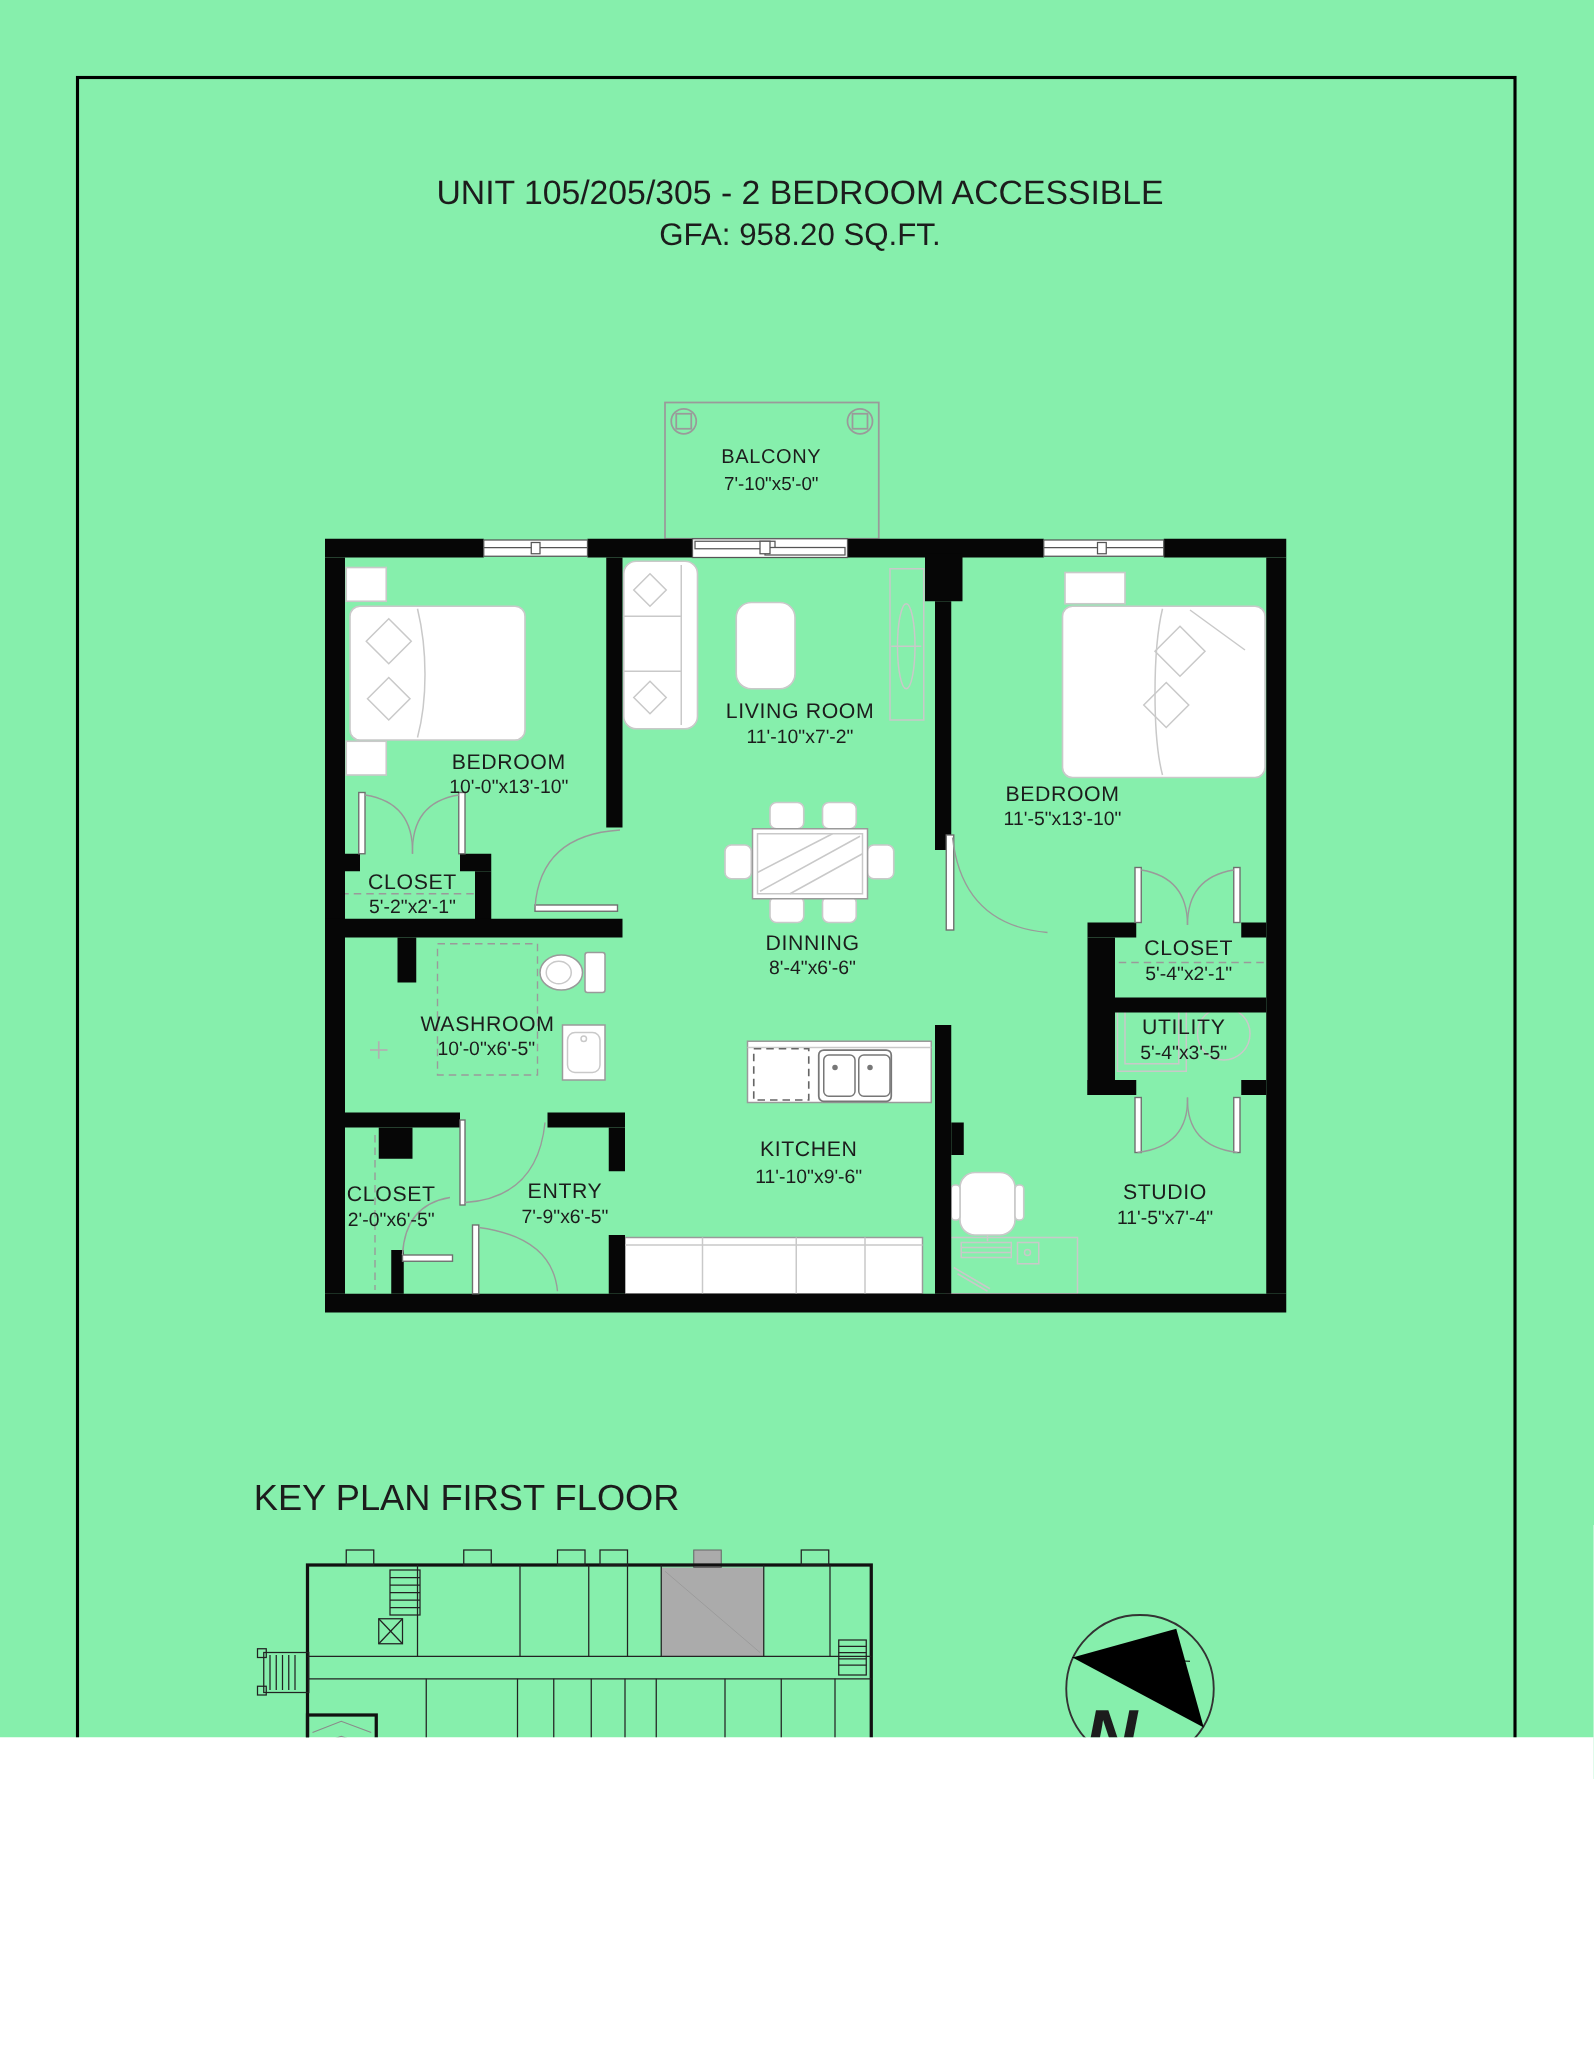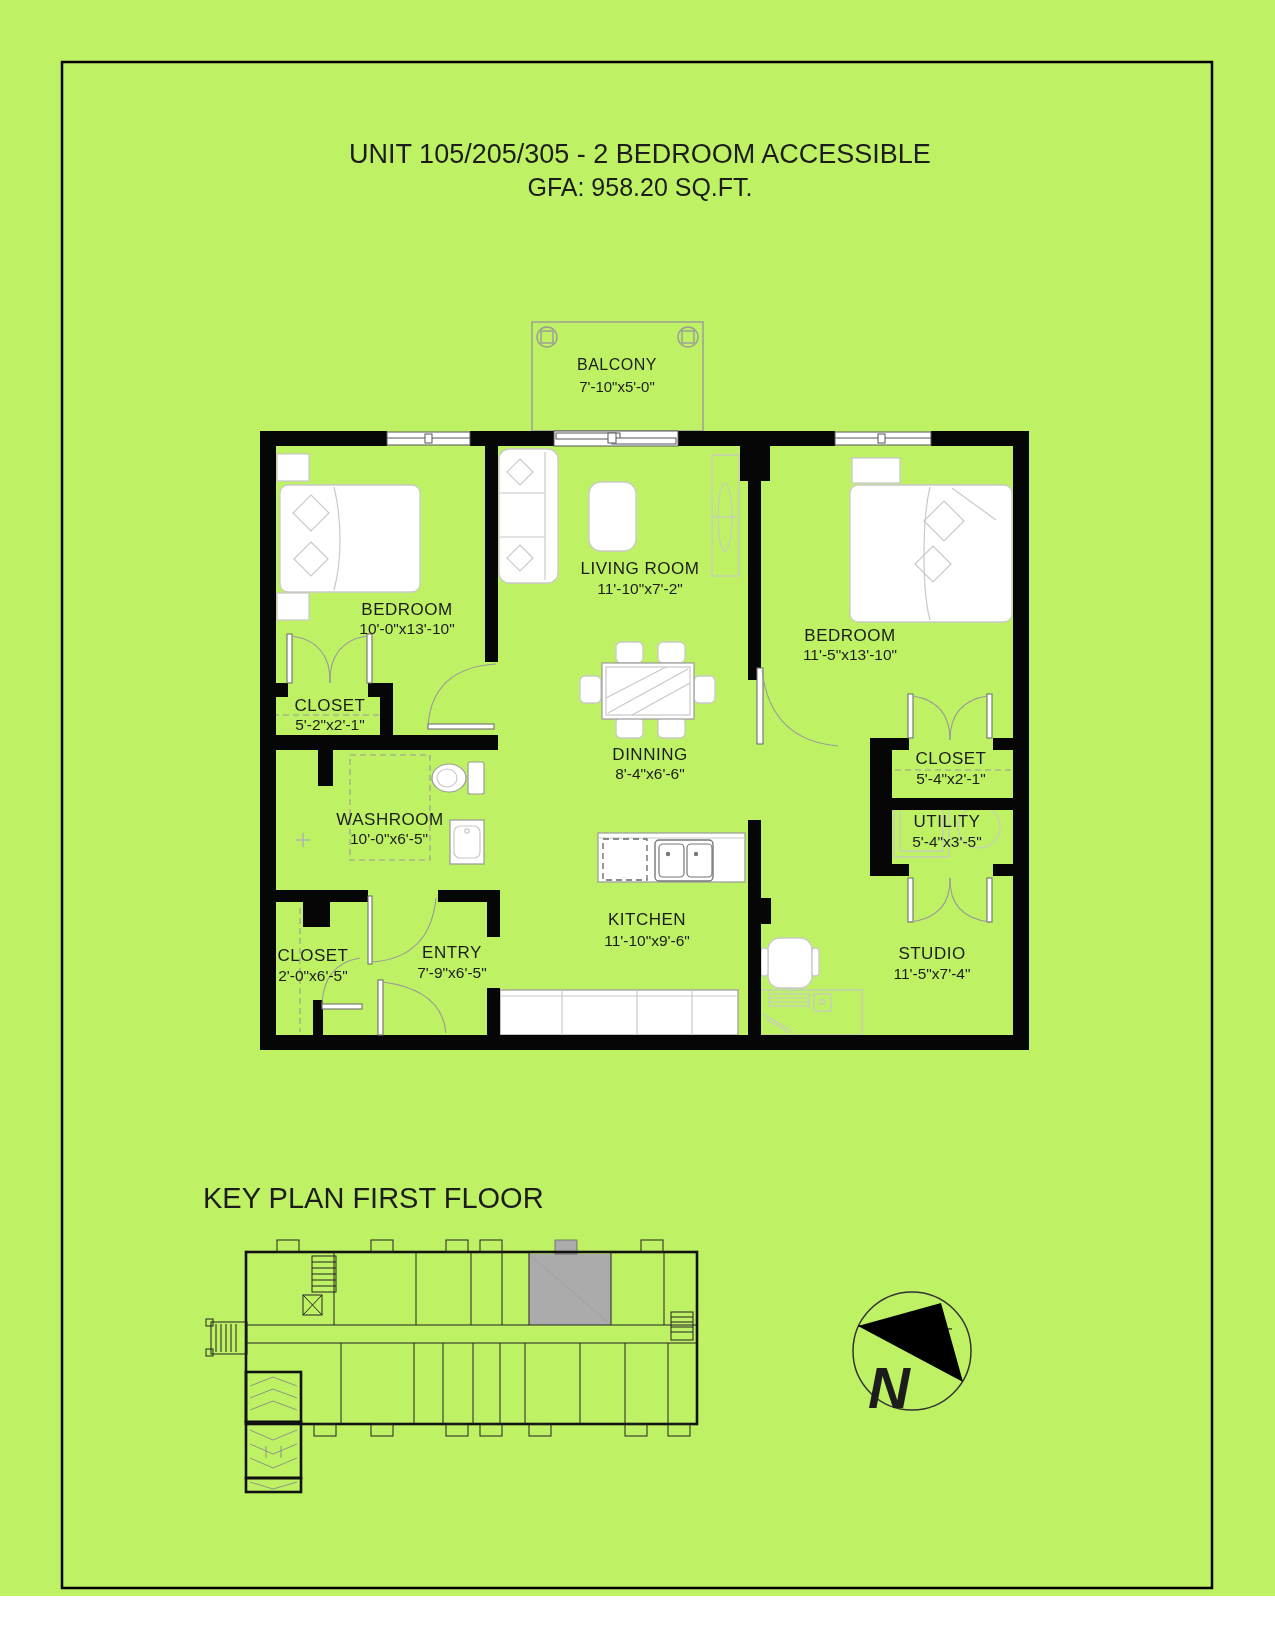--- a/index.html
+++ b/index.html
@@ -1,16 +1,16 @@
 <!DOCTYPE html>
 <html><head>
 <meta charset="utf-8">
 <style>
   html,body{margin:0;padding:0;background:#fff;}
-  .page{position:relative;width:1275px;height:1596px;background:#bef264;overflow:hidden;
+  .page{position:relative;width:1275px;height:1390px;background:#86efac;overflow:hidden;
         font-family:"Liberation Sans",sans-serif;}
   svg{position:absolute;left:0;top:0;}
   text{font-family:"Liberation Sans",sans-serif;fill:#1c1c1c;}
   .t1{font-size:27px;text-anchor:middle;}
   .t2{font-size:25px;text-anchor:middle;}
   .rn{font-size:17px;text-anchor:middle;letter-spacing:.5px;}
   .rd{font-size:15.5px;text-anchor:middle;}
   .bn{font-size:16px;text-anchor:middle;letter-spacing:.5px;}
   .bd{font-size:15px;text-anchor:middle;}
   .kp{font-size:29px;}

